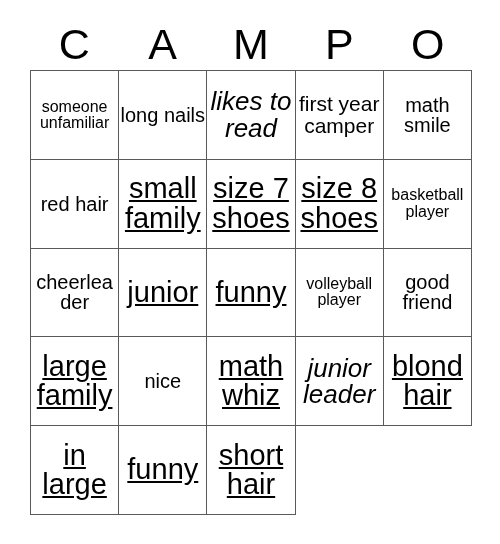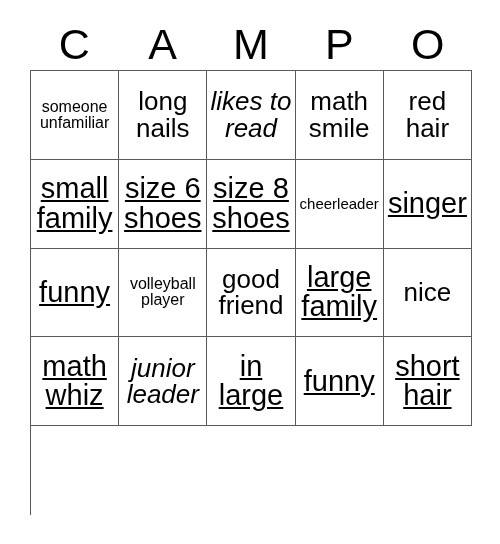--- a/index.html
+++ b/index.html
@@ -64,26 +64,26 @@
     padding: 0 1px;
   }
   .cell-text {
     display: block;
     width: 100%;
     line-height: 1.02;
     word-wrap: break-word;
     hyphens: none;
   }
   
-  .sz-xl  { font-size: 26px; }
+  .sz-xl  { font-size: 20px; }
   .sz-lg  { font-size: 29px; text-decoration: underline; }
   .sz-md  { font-size: 26px; font-style: italic; }
   .sz-sm  { font-size: 21px; }
   .sz-xs  { font-size: 16px; }
-  .sz-xxs { font-size: 15px; }
+  .sz-xxs { font-size: 20px; }
 </style>
 </head>
 <body>
 
 <div id="card">
 
   <div id="header-row">
       <div class="header-cell">C</div>
       <div class="header-cell">A</div>
       <div class="header-cell">M</div>
@@ -95,39 +95,45 @@
       <div class="cell">
         <span class="cell-text sz-xs">someone unfamiliar</span>
       </div>
       <div class="cell">
         <span class="cell-text sz-xl">long nails</span>
       </div>
       <div class="cell">
         <span class="cell-text sz-md">likes to read</span>
       </div>
       <div class="cell">
+        <span class="cell-text sz-sm">first year camper</span>
+      </div>
+      <div class="cell">
         <span class="cell-text sz-xl">math smile</span>
       </div>
       <div class="cell">
         <span class="cell-text sz-xl">red hair</span>
       </div>
       <div class="cell">
         <span class="cell-text sz-lg">small family</span>
       </div>
       <div class="cell">
-        <span class="cell-text sz-lg">size 6 shoes</span>
+        <span class="cell-text sz-lg">size 7 shoes</span>
       </div>
       <div class="cell">
         <span class="cell-text sz-lg">size 8 shoes</span>
       </div>
       <div class="cell">
+        <span class="cell-text sz-xs">basketball player</span>
+      </div>
+      <div class="cell">
         <span class="cell-text sz-xxs">cheerleader</span>
       </div>
       <div class="cell">
-        <span class="cell-text sz-lg">singer</span>
+        <span class="cell-text sz-lg">junior</span>
       </div>
       <div class="cell">
         <span class="cell-text sz-lg">funny</span>
       </div>
       <div class="cell">
         <span class="cell-text sz-xs">volleyball player</span>
       </div>
       <div class="cell">
         <span class="cell-text sz-xl">good friend</span>
       </div>
@@ -137,20 +143,23 @@
       <div class="cell">
         <span class="cell-text sz-xl">nice</span>
       </div>
       <div class="cell">
         <span class="cell-text sz-lg">math whiz</span>
       </div>
       <div class="cell">
         <span class="cell-text sz-md">junior leader</span>
       </div>
       <div class="cell">
+        <span class="cell-text sz-lg">blond hair</span>
+      </div>
+      <div class="cell">
         <span class="cell-text sz-lg">in large</span>
       </div>
       <div class="cell">
         <span class="cell-text sz-lg">funny</span>
       </div>
       <div class="cell">
         <span class="cell-text sz-lg">short hair</span>
       </div>
     </div>
 

